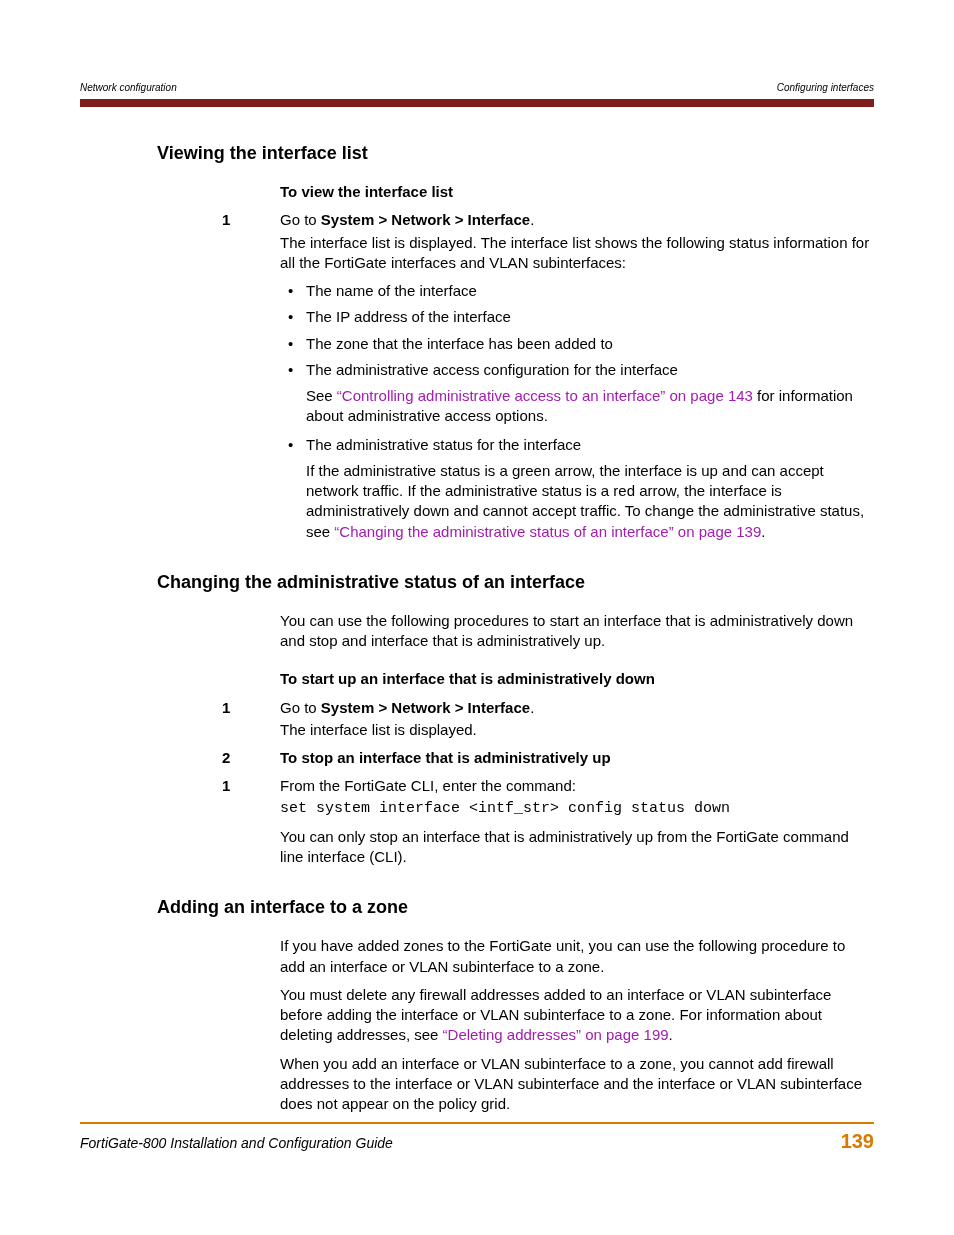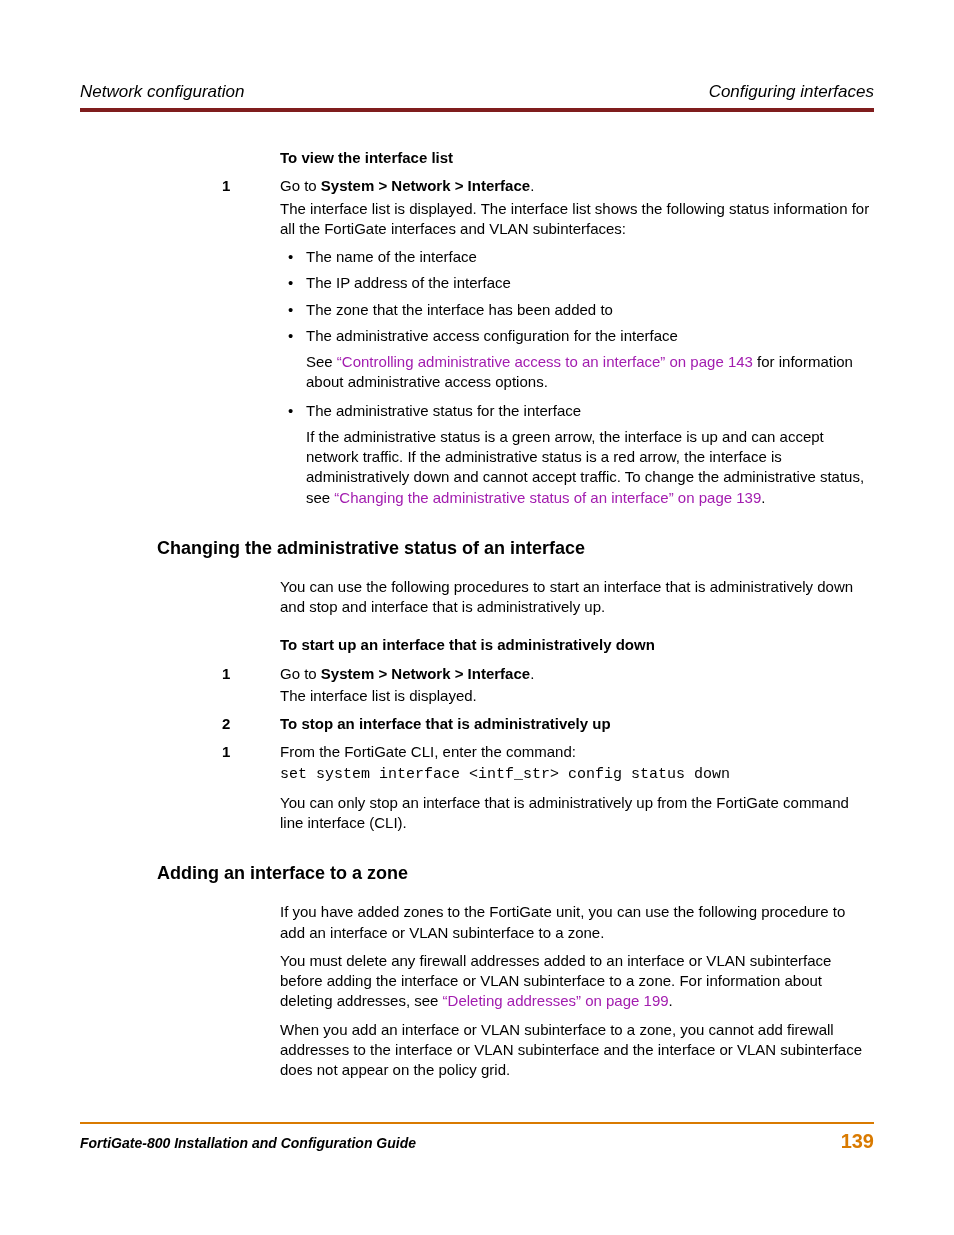--- a/index.html
+++ b/index.html
@@ -14,23 +14,23 @@
     width: 954px;
     height: 1235px;
     position: relative;
     box-sizing: border-box;
     padding: 82px 80px 0 80px;
   }
   .running-head {
     display: flex;
     justify-content: space-between;
     font-style: italic;
-    font-size: 17px;
+    font-size: 10px;
     padding-bottom: 6px;
-    border-bottom: 4px solid #7f1d1d;
+    border-bottom: 8px solid #7f1d1d;
   }
   .content {
     padding-top: 36px;
   }
   h2 {
     font-size: 18px;
     font-weight: bold;
     margin: 0 0 18px 0;
     padding-left: 77px;
   }
@@ -70,36 +70,37 @@
     position: absolute;
     left: 80px;
     right: 80px;
     bottom: 82px;
     border-top: 2px solid #d97a00;
     padding-top: 6px;
     display: flex;
     justify-content: space-between;
     align-items: baseline;
   }
-  .footer-title { font-style: italic; font-weight: bold; font-size: 14px; }
+  .footer-title { font-style: italic; font-weight: normal; font-size: 14px; }
   .page-number { color: #d97a00; font-weight: bold; font-size: 20px; }
   .bold { font-weight: bold; }
 </style>
 </head>
 <body>
 
 <div class="page">
 
   <div class="running-head">
     <span>Network configuration</span>
     <span>Configuring interfaces</span>
   </div>
 
   <div class="content">
 
+    <h2>Viewing the interface list</h2>
 
     <p class="bold-para">To view the interface list</p>
 
     <p class="numbered">
       <span class="num">1</span>
       <span>Go to </span><span class="bold">System &gt; Network &gt; Interface</span><span>.</span>
     </p>
     <p class="para">The interface list is displayed. The interface list shows the following status information for all the FortiGate interfaces and VLAN subinterfaces:</p>
 
     <p class="bullet">The name of the interface</p>

